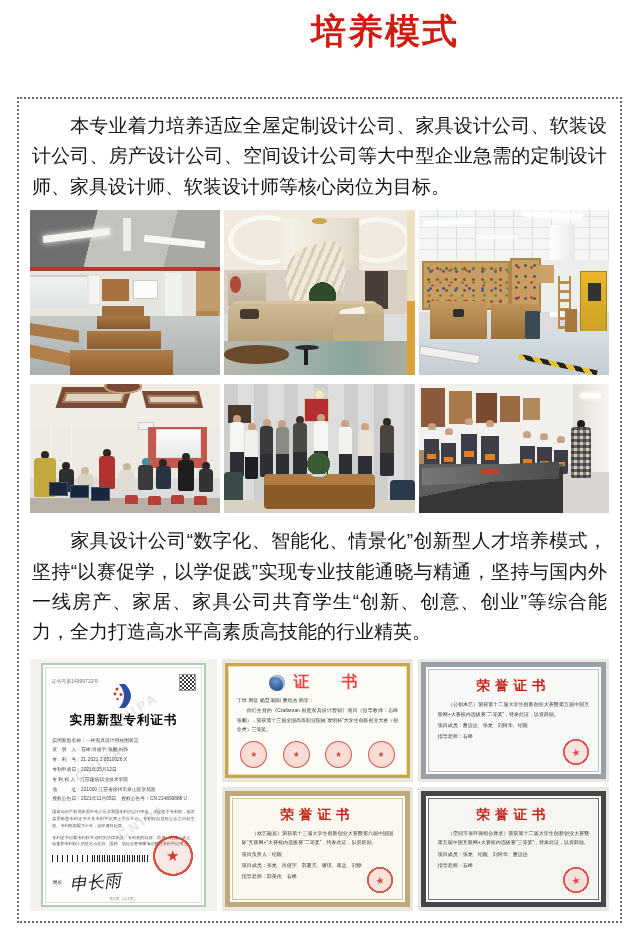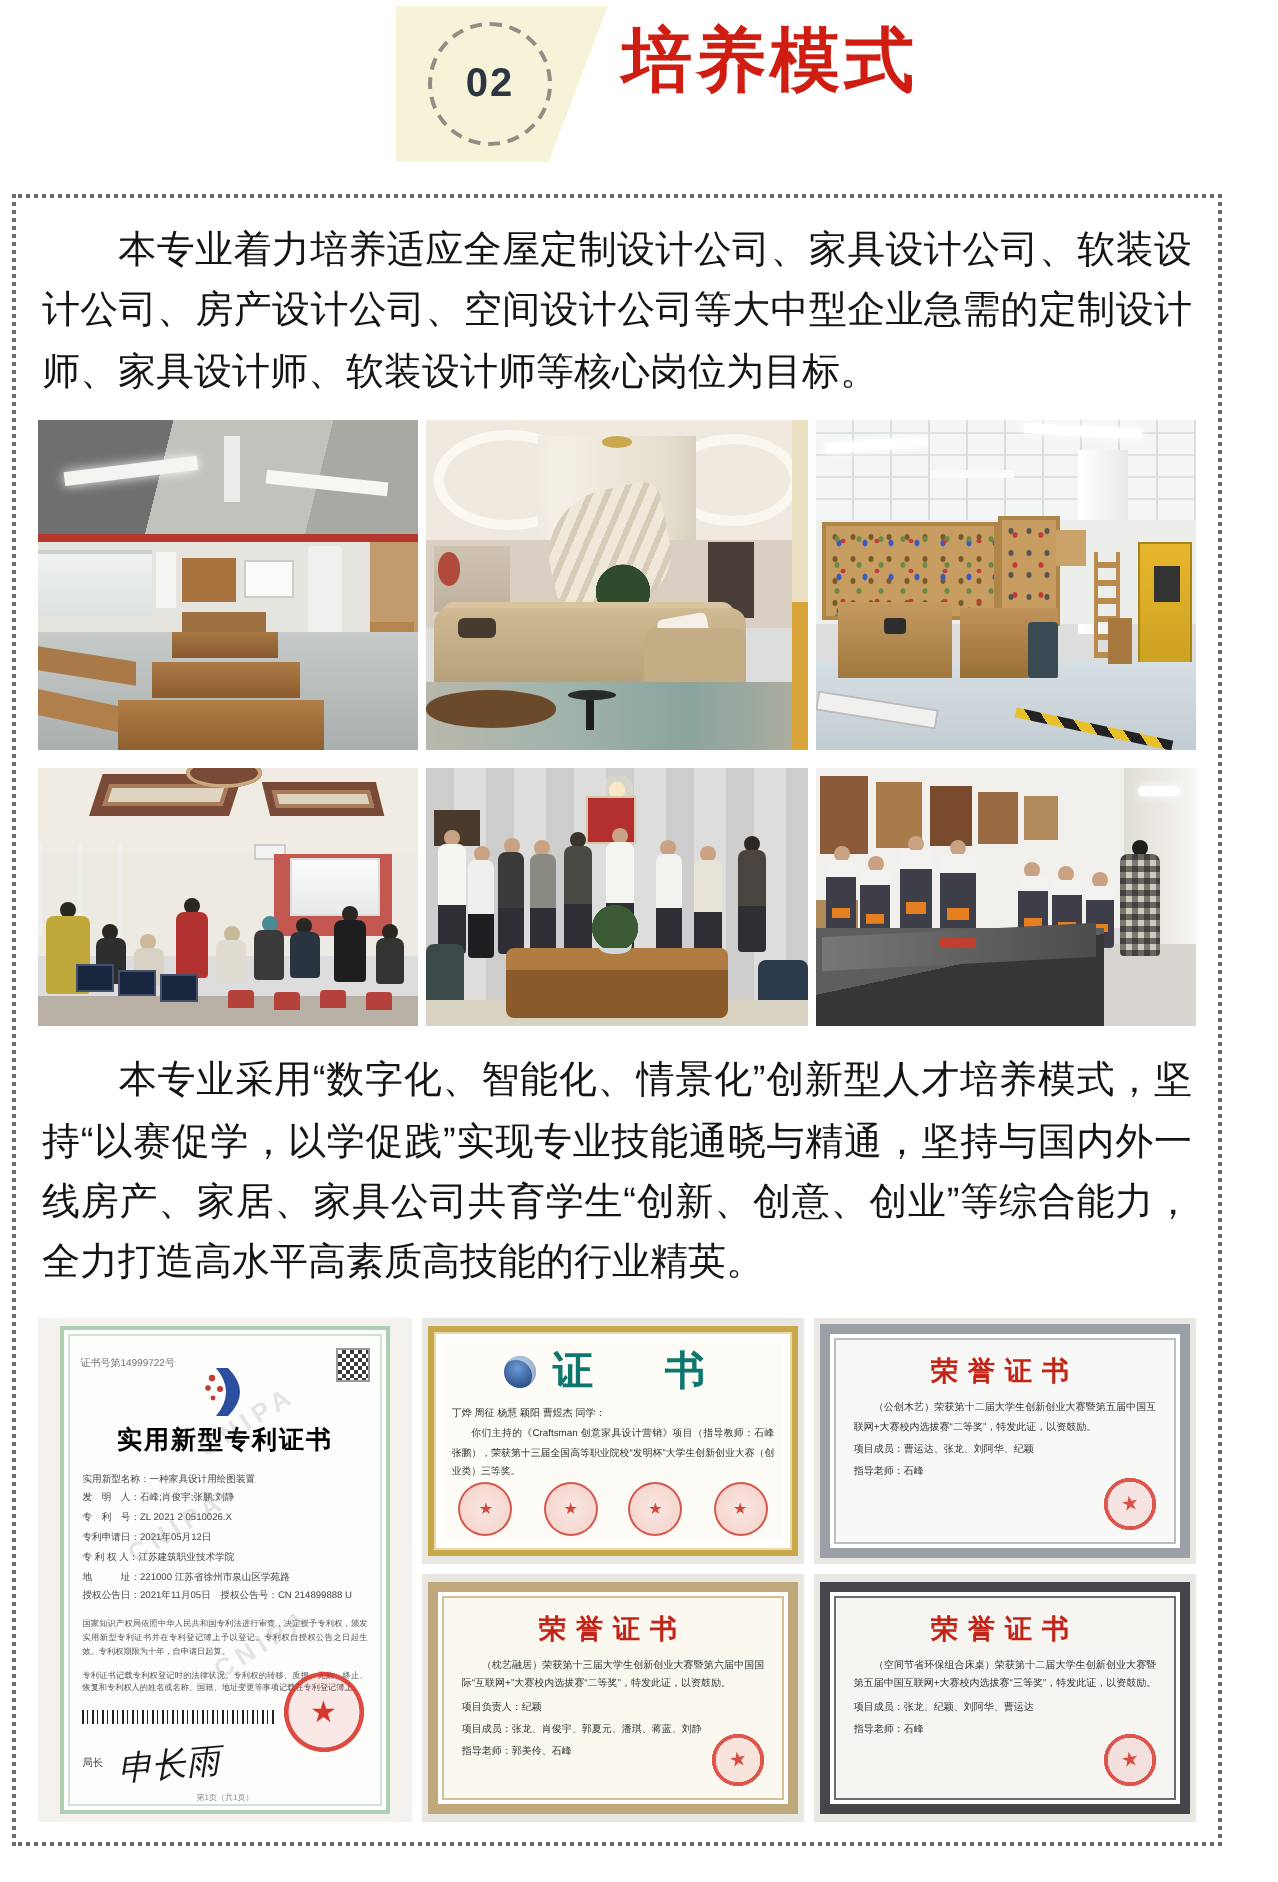--- a/index.html
+++ b/index.html
@@ -11,21 +11,21 @@
   .header{position:absolute;top:0;left:0;width:639px;height:97px;}
   .badge-shape{position:absolute;left:198px;top:3px;width:106px;height:78px;
     background:#f6f3d9;clip-path:polygon(0 0,100% 0,72% 100%,0 100%);}
   .badge-circle{position:absolute;left:16px;top:8px;width:58px;height:58px;border-radius:50%;
     border:2px dashed #8f8f85;display:flex;align-items:center;justify-content:center;
     font-size:20px;font-weight:bold;color:#2c3642;letter-spacing:1px;}
   .title-wrap{position:absolute;left:300px;top:12px;width:170px;text-align:center;}
   .title{font-size:35px;font-weight:900;color:#cf1d12;letter-spacing:2px;line-height:1.1;}
   .subtitle{font-size:20px;font-weight:bold;color:#9c7450;margin-top:2px;}
   
-  .box{position:absolute;left:6px;top:97px;width:605px;height:826px;box-sizing:border-box;
+  .box{position:absolute;left:17px;top:97px;width:605px;height:826px;box-sizing:border-box;
     border:2px dotted #6b6b6b;padding:8px 11px 10px;display:flex;flex-direction:column;}
   .para{font-size:19px;line-height:1.6;text-align:justify;color:#151515;margin:4px 2px 8px;}
   .para .ind{display:inline-block;width:2em;}
   .para2{margin:13px 2px 9px;}
   
   .photo-row{display:flex;gap:4px;}
   .row1{height:165px;}
   .row2{height:129px;margin-top:9px;}
   .photo{position:relative;flex:1;overflow:hidden;background:#ddd;}
   .photo div{position:absolute;}
@@ -168,21 +168,21 @@
   .pt-seal{position:absolute;bottom:26px;right:8px;width:46px;height:46px;border-radius:50%;
     background:radial-gradient(circle,rgba(215,45,35,.10) 0 54%,rgba(215,45,35,.85) 55% 61%,transparent 62%);
     display:flex;align-items:center;justify-content:center;color:#d2382c;font-size:15px;}
   .pt-wm{position:absolute;font-size:13px;letter-spacing:3px;color:rgba(140,140,140,.22);transform:rotate(-32deg);font-weight:bold;}
   .pt-wm1{top:38%;left:18%;} .pt-wm2{top:62%;left:45%;} .pt-wm3{top:16%;left:40%;}
   .pt-foot{position:absolute;bottom:4px;left:0;width:100%;text-align:center;font-size:4px;color:#888;}
   
   .paper-award{width:97%;height:93%;background:#fcfbf5;border:3px solid #c9a84c;box-shadow:inset 0 0 0 1px #e8d9a8,inset 0 0 0 5px #fff;padding:6px 9px;}
   .aw-head{display:flex;align-items:center;justify-content:center;gap:8px;}
   .aw-logo{width:16px;height:16px;border-radius:50%;background:radial-gradient(circle at 42% 38%,#6a9ad4,#16336e);box-shadow:inset -2px 2px 0 rgba(255,255,255,.55);flex:0 0 auto;}
-  .aw-title{font-size:20px;color:#0f766e;font-weight:bold;letter-spacing:8px;font-family:"Liberation Serif","DejaVu Serif",serif;}
+  .aw-title{font-size:16px;color:#ef4444;font-weight:bold;letter-spacing:8px;font-family:"Liberation Serif","DejaVu Serif",serif;}
   .aw-sal{font-size:5px;color:#333;margin-top:4px;}
   .aw-body{font-size:4.9px;line-height:1.95;color:#333;margin-top:3px;text-indent:2em;text-align:justify;}
   .aw-seals{position:absolute;bottom:7px;left:7%;right:7%;display:flex;justify-content:space-between;}
   .aw-seal{width:25px;height:25px;border-radius:50%;border:1.6px solid rgba(200,45,35,.75);
     background:radial-gradient(rgba(220,60,45,.10),rgba(220,60,45,.22));display:flex;align-items:center;justify-content:center;color:rgba(200,45,35,.85);font-size:8px;}
   
   .paper-honor{width:97%;height:94%;padding:4px 6px;}
   .honor-silver{background:#f8f8f6;border:5px solid #9aa0a6;box-shadow:inset 0 0 0 2px #fff,inset 0 0 0 3px #b8bec4;}
   .honor-gold{background:#fbf8f0;border:5px solid #bfa87a;box-shadow:inset 0 0 0 2px #fff,inset 0 0 0 3px #d4c098;}
   .honor-dark{background:#f6f5f2;border:5px solid #45454a;box-shadow:inset 0 0 0 2px #fff,inset 0 0 0 3px #6c6c70;}
@@ -190,25 +190,20 @@
   .hn-body{font-size:5px;line-height:1.85;margin:5px 6px 0;color:#333;text-indent:2em;text-align:justify;}
   .hn-meta{font-size:5px;line-height:1.8;margin:2px 6px 0;color:#333;}
   .hn-seal{position:absolute;right:10px;bottom:7px;width:30px;height:30px;border-radius:50%;
     background:radial-gradient(circle,rgba(215,45,35,.10) 0 52%,rgba(215,45,35,.8) 53% 61%,transparent 62%);
     display:flex;align-items:center;justify-content:center;color:rgba(210,50,40,.85);font-size:10px;transform:rotate(-10deg);}
 </style>
 </head>
 <body>
 
 <div class="header">
-  <div class="badge-shape">
-    <div class="badge-circle">
-      <span>02</span>
-    </div>
-  </div>
   <div class="title-wrap">
     <div class="title">培养模式</div>
   </div>
 </div>
 
 <div class="box">
 
   <p class="para"><span class="ind"></span><span>本专业着力培养适应全屋定制设计公司、家具设计公司、软装设计公司、房产设计公司、空间设计公司等大中型企业急需的定制设计师、家具设计师、软装设计师等核心岗位为目标。</span></p>
 
   <div class="photo-row row1">
@@ -351,21 +346,21 @@
       <div class="fig ap" style="left:62%;top:38%;width:15px;height:40px;"></div>
       <div class="fig ap" style="left:71%;top:40%;width:14px;height:38px;"></div>
       <div class="fig plaid" style="--skin:#1e1e1e;left:80%;top:28%;width:20px;height:58px;"></div>
       <div class="p6-bench"></div>
         <div class="p6-saw"></div>
         <div class="p6-sawtop"></div>
         <div class="p6-piece"></div>
     </div>
   </div>
 
-  <p class="para para2"><span class="ind"></span><span>本专业采用“数字化、智能化、情景化”创新型人才培养模式，坚持“以赛促学，以学促践”实现专业技能通晓与精通，坚持与国内外一线房产、家居、家具公司共育学生“创新、创意、创业”等综合能力，全力打造高水平高素质高技能的行业精英。</span></p>
+  <p class="para para2"><span class="ind"></span><span>家具设计公司“数字化、智能化、情景化”创新型人才培养模式，坚持“以赛促学，以学促践”实现专业技能通晓与精通，坚持与国内外一线房产、家居、家具公司共育学生“创新、创意、创业”等综合能力，全力打造高水平高素质高技能的行业精英。</span></p>
 
   <div class="certs">
 
     <div class="cell cell-patent">
       <div class="paper paper-patent">
         <div class="pt-no">证书号第14999722号</div>
         <div class="pt-qr"></div>
         <svg class="pt-logo" width="30" height="26" viewBox="0 0 30 26">
           <path d="M11 1 L17 1 Q29 13 17 25 L11 25 Q21 13 11 1 Z" fill="#2b4f9e"></path>
           <circle cx="9" cy="6" r="1.6" fill="#c23a32"></circle>

